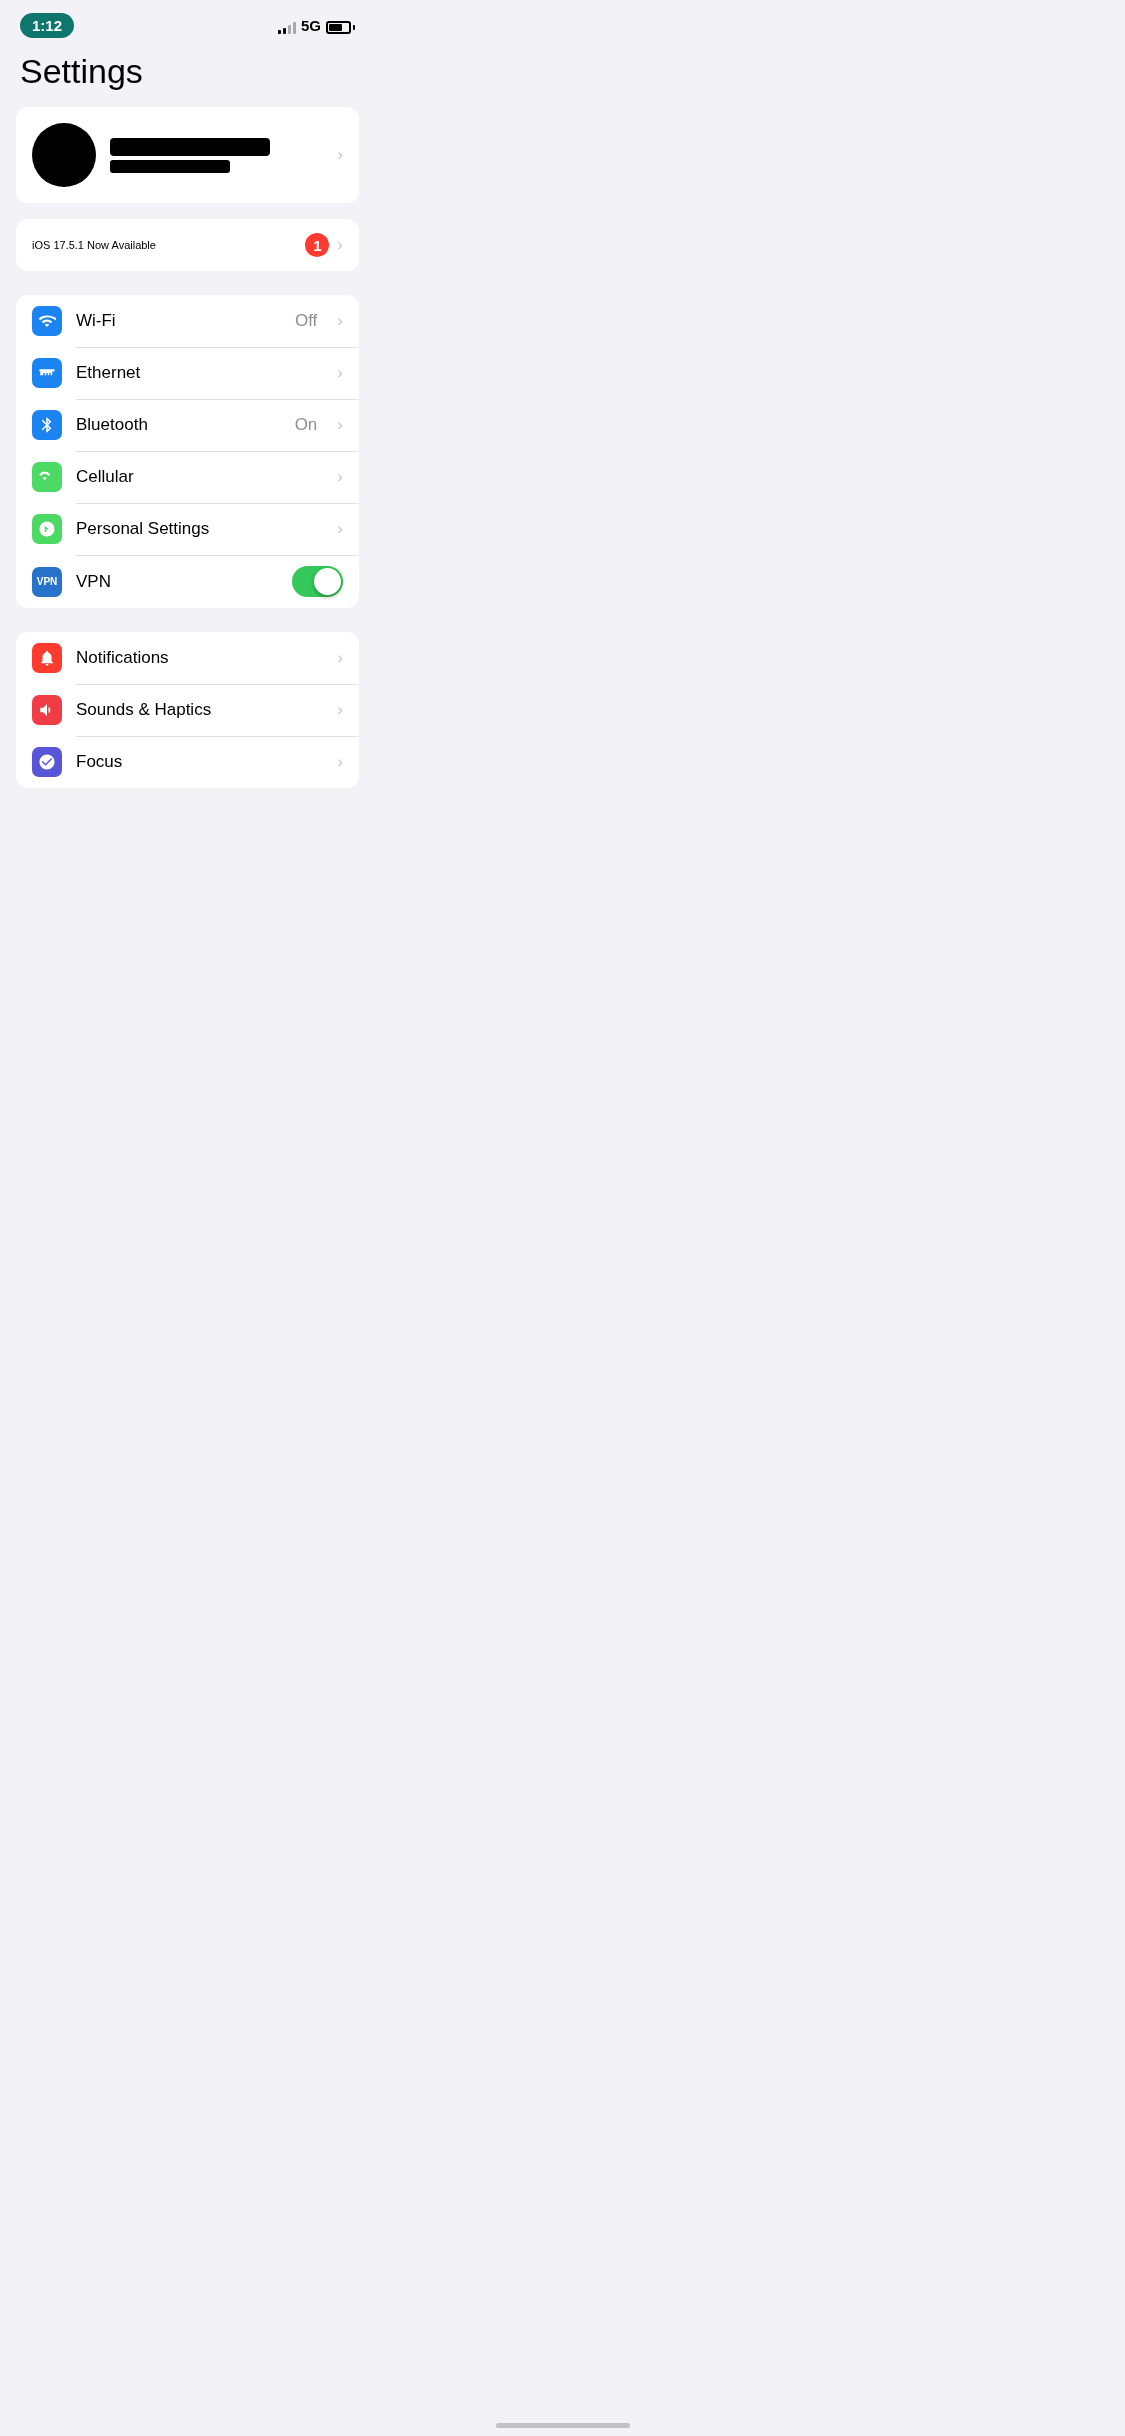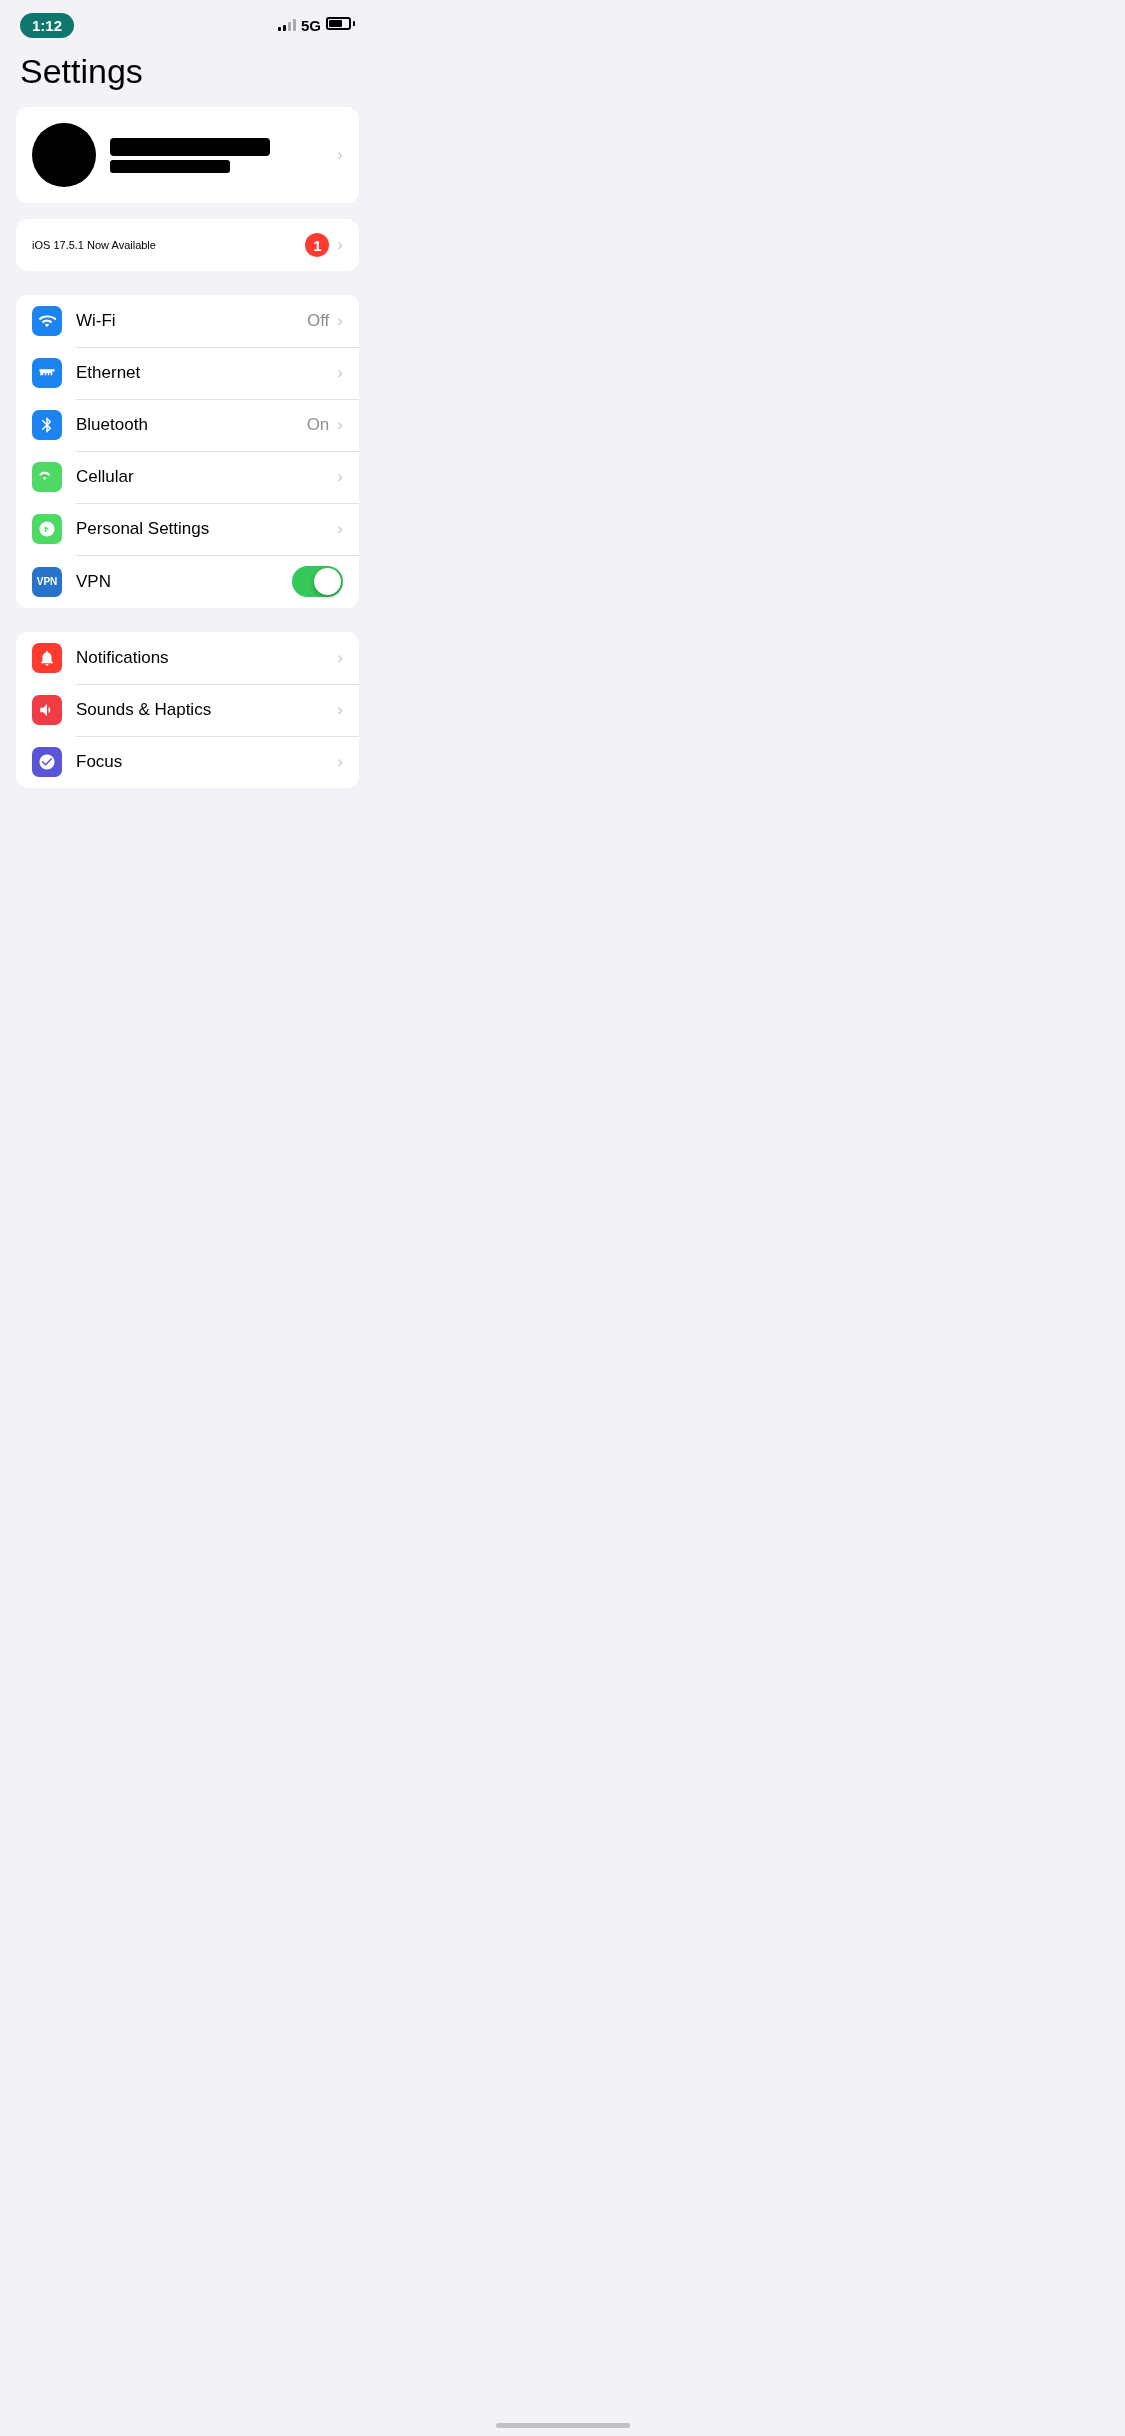--- a/index.html
+++ b/index.html
@@ -27,21 +27,21 @@
       background-color: #0f766e;
       color: white;
       font-size: 15px;
       font-weight: 600;
       padding: 4px 12px;
       border-radius: 20px;
     }
 
     .status-right {
       display: flex;
-      align-items: flex-start;
+      align-items: flex-end;
       gap: 5px;
     }
 
     .signal-bars {
       display: flex;
       align-items: flex-end;
       gap: 2px;
       height: 14px;
     }
 
@@ -231,21 +231,21 @@
 
     .row-label {
       flex: 1;
       font-size: 17px;
       color: #000;
     }
 
     .row-value {
       font-size: 17px;
       color: #8e8e93;
-      margin-right: 8px;
+      margin-right: 20px;
     }
 
     
     .toggle {
       width: 51px;
       height: 31px;
       border-radius: 16px;
       position: relative;
       cursor: pointer;
     }

